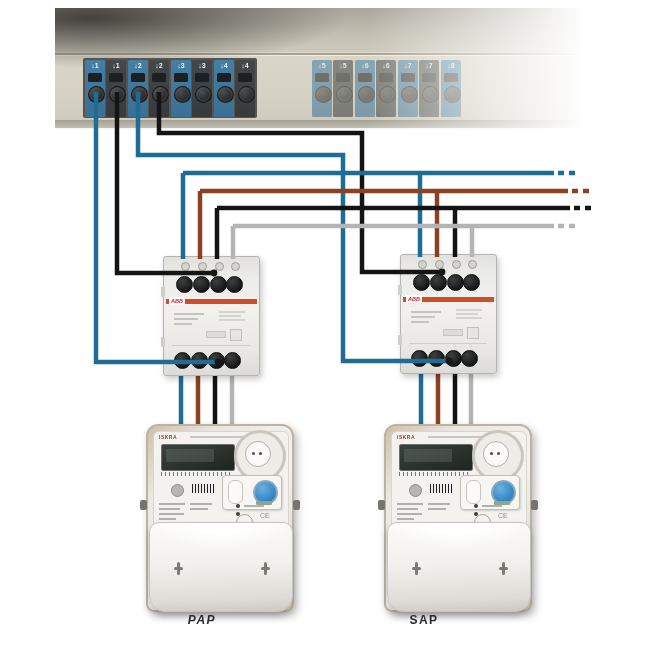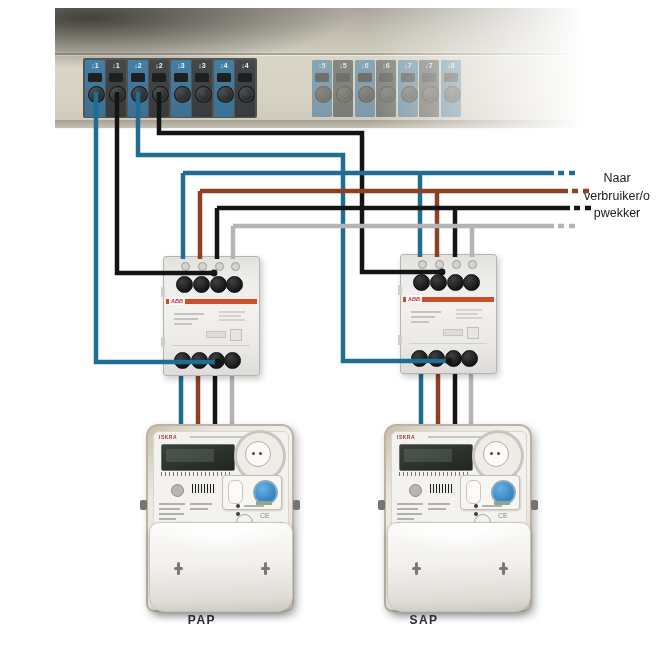--- a/index.html
+++ b/index.html
@@ -323,21 +323,21 @@
     <div class="m-clip" style="left:-6px"></div>
     <div class="m-clip" style="left:147px"></div>
     <div class="m-lower">
         <div class="m-shine"></div>
       </div>
     <div class="m-pscrew-v" style="left:31px;top:138px"></div>
     <div class="m-pscrew-h" style="left:28px;top:143px"></div>
     <div class="m-pscrew-v" style="left:118px;top:138px"></div>
     <div class="m-pscrew-h" style="left:115px;top:143px"></div>
   </div>
-  <div class="meter-label" style="left:146px;top:613px;">PAP</div>
+  <div class="meter-label" style="left:146px;top:613px;font-style:italic;">PAP</div>
 
   <div class="meter" style="left:384px;top:424px;">
     <div class="m-cover"></div>
     <div class="m-face"></div>
     <div class="m-brand">ISKRA</div>
     <div class="m-hline"></div>
     <div class="m-lcd">
         <div class="m-lcd2"></div>
       </div>
     <div class="m-ticks"></div>
@@ -418,19 +418,14 @@
         <path d="M233,226 H554"></path>
         <path class="dash" d="M558,226 H580"></path>
       </g>
 
     <circle class="dot" cx="214" cy="273" r="3.4"></circle>
     <circle class="dot" cx="218" cy="362" r="3.4"></circle>
     <circle class="dot" cx="442" cy="272" r="3.4"></circle>
     <circle class="dot" cx="449" cy="361" r="3.4"></circle>
   </svg>
 
-  <div class="abs note">
-    <div>Naar</div>
-    <div>verbruiker/o</div>
-    <div>pwekker</div>
-  </div>
 
 </div>
 
 </body></html>

